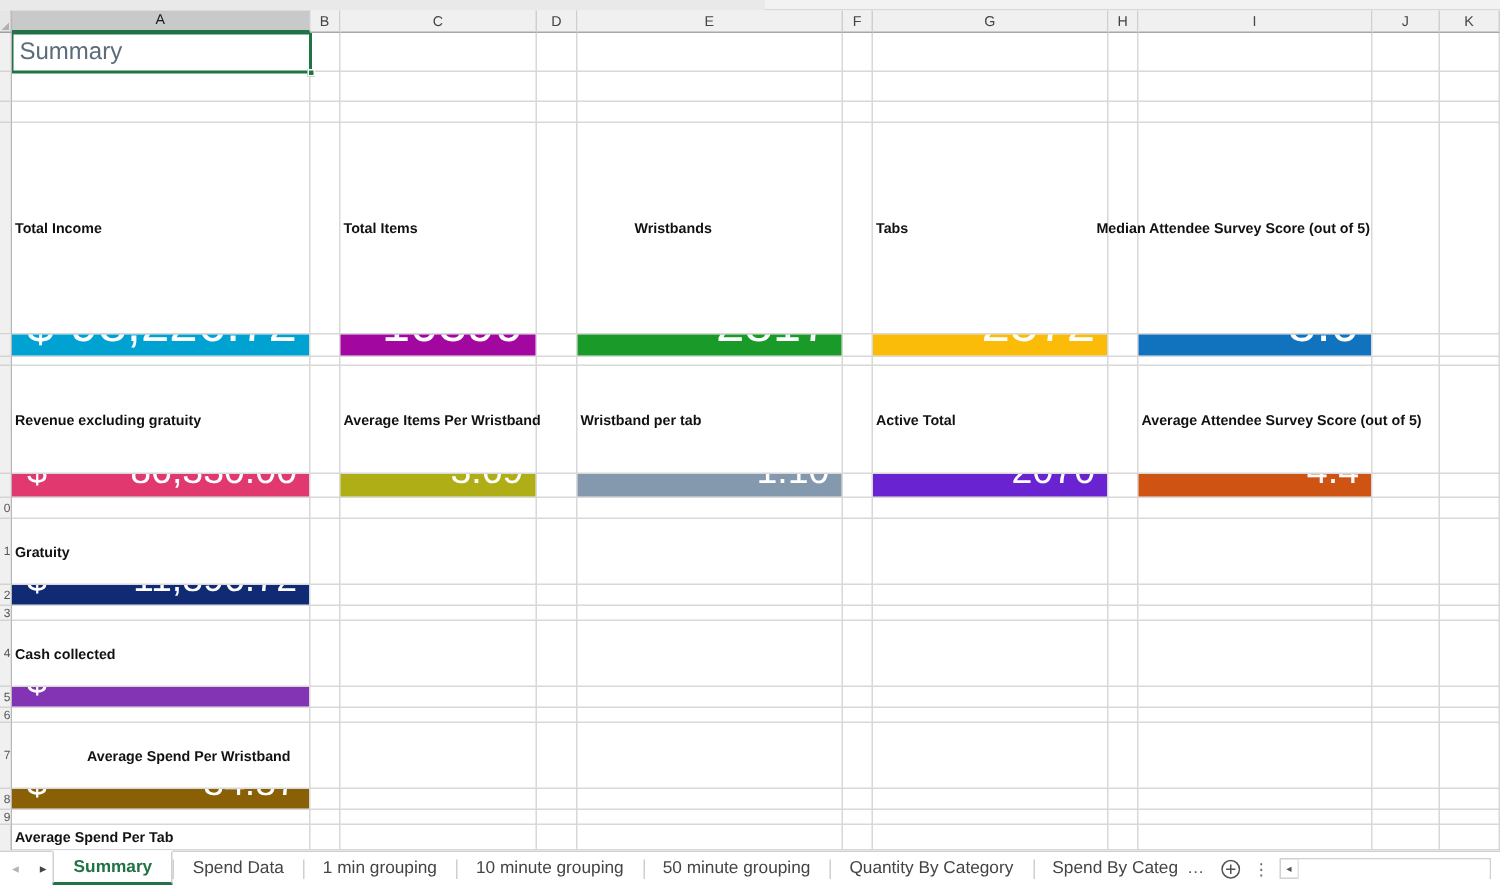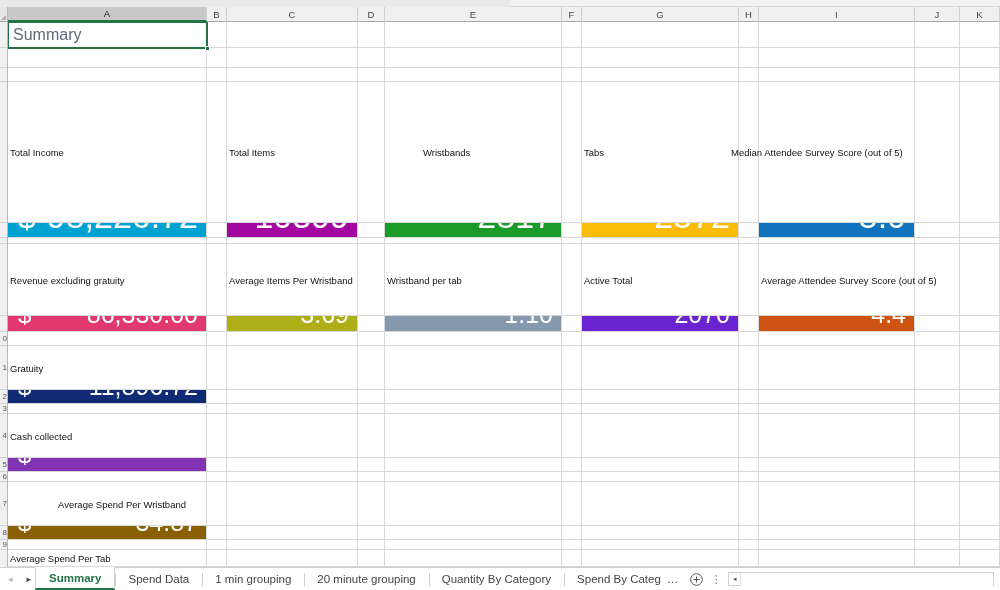--- a/index.html
+++ b/index.html
@@ -119,21 +119,21 @@
     width: 5px; height: 5px;
     background: #217346;
     border: 1px solid #ffffff;
     z-index: 7;
   }
 
   
   .kpi-label {
     position: absolute;
     font-size: 9.5px;
-    font-weight: normal;
+    font-weight: bold;
     color: #111111;
     display: flex; align-items: center;
     padding-left: 2px;
     white-space: nowrap;
     overflow: visible;
     z-index: 4;
     background: transparent;
   }
   .kpi-card {
     position: absolute;
@@ -387,21 +387,22 @@
 
   <div class="tabbar">
     <div class="nav-arrows">
       <span class="nav-arrow">◂</span>
       <span class="nav-arrow enabled">▸</span>
     </div>
     <div class="tabs" id="sheet-tabs">
         <div class="tab active">Summary</div>
         <div class="tab">Spend Data</div>
         <div class="tab">1 min grouping</div>
-        <div class="tab">20 minute grouping</div>
+        <div class="tab">10 minute grouping</div>
+        <div class="tab">50 minute grouping</div>
         <div class="tab">Quantity By Category</div>
         <div class="tab truncated">Spend By Categ</div>
       </div>
     <div class="tab-ellipsis">…</div>
     <div class="add-sheet">
       <svg width="13" height="13" viewBox="0 0 13 13" aria-hidden="true">
         <circle cx="6.5" cy="6.5" r="5.8" fill="none" stroke="#555" stroke-width="1"></circle>
         <line x1="6.5" y1="3.4" x2="6.5" y2="9.6" stroke="#555" stroke-width="1"></line>
         <line x1="3.4" y1="6.5" x2="9.6" y2="6.5" stroke="#555" stroke-width="1"></line>
       </svg>

